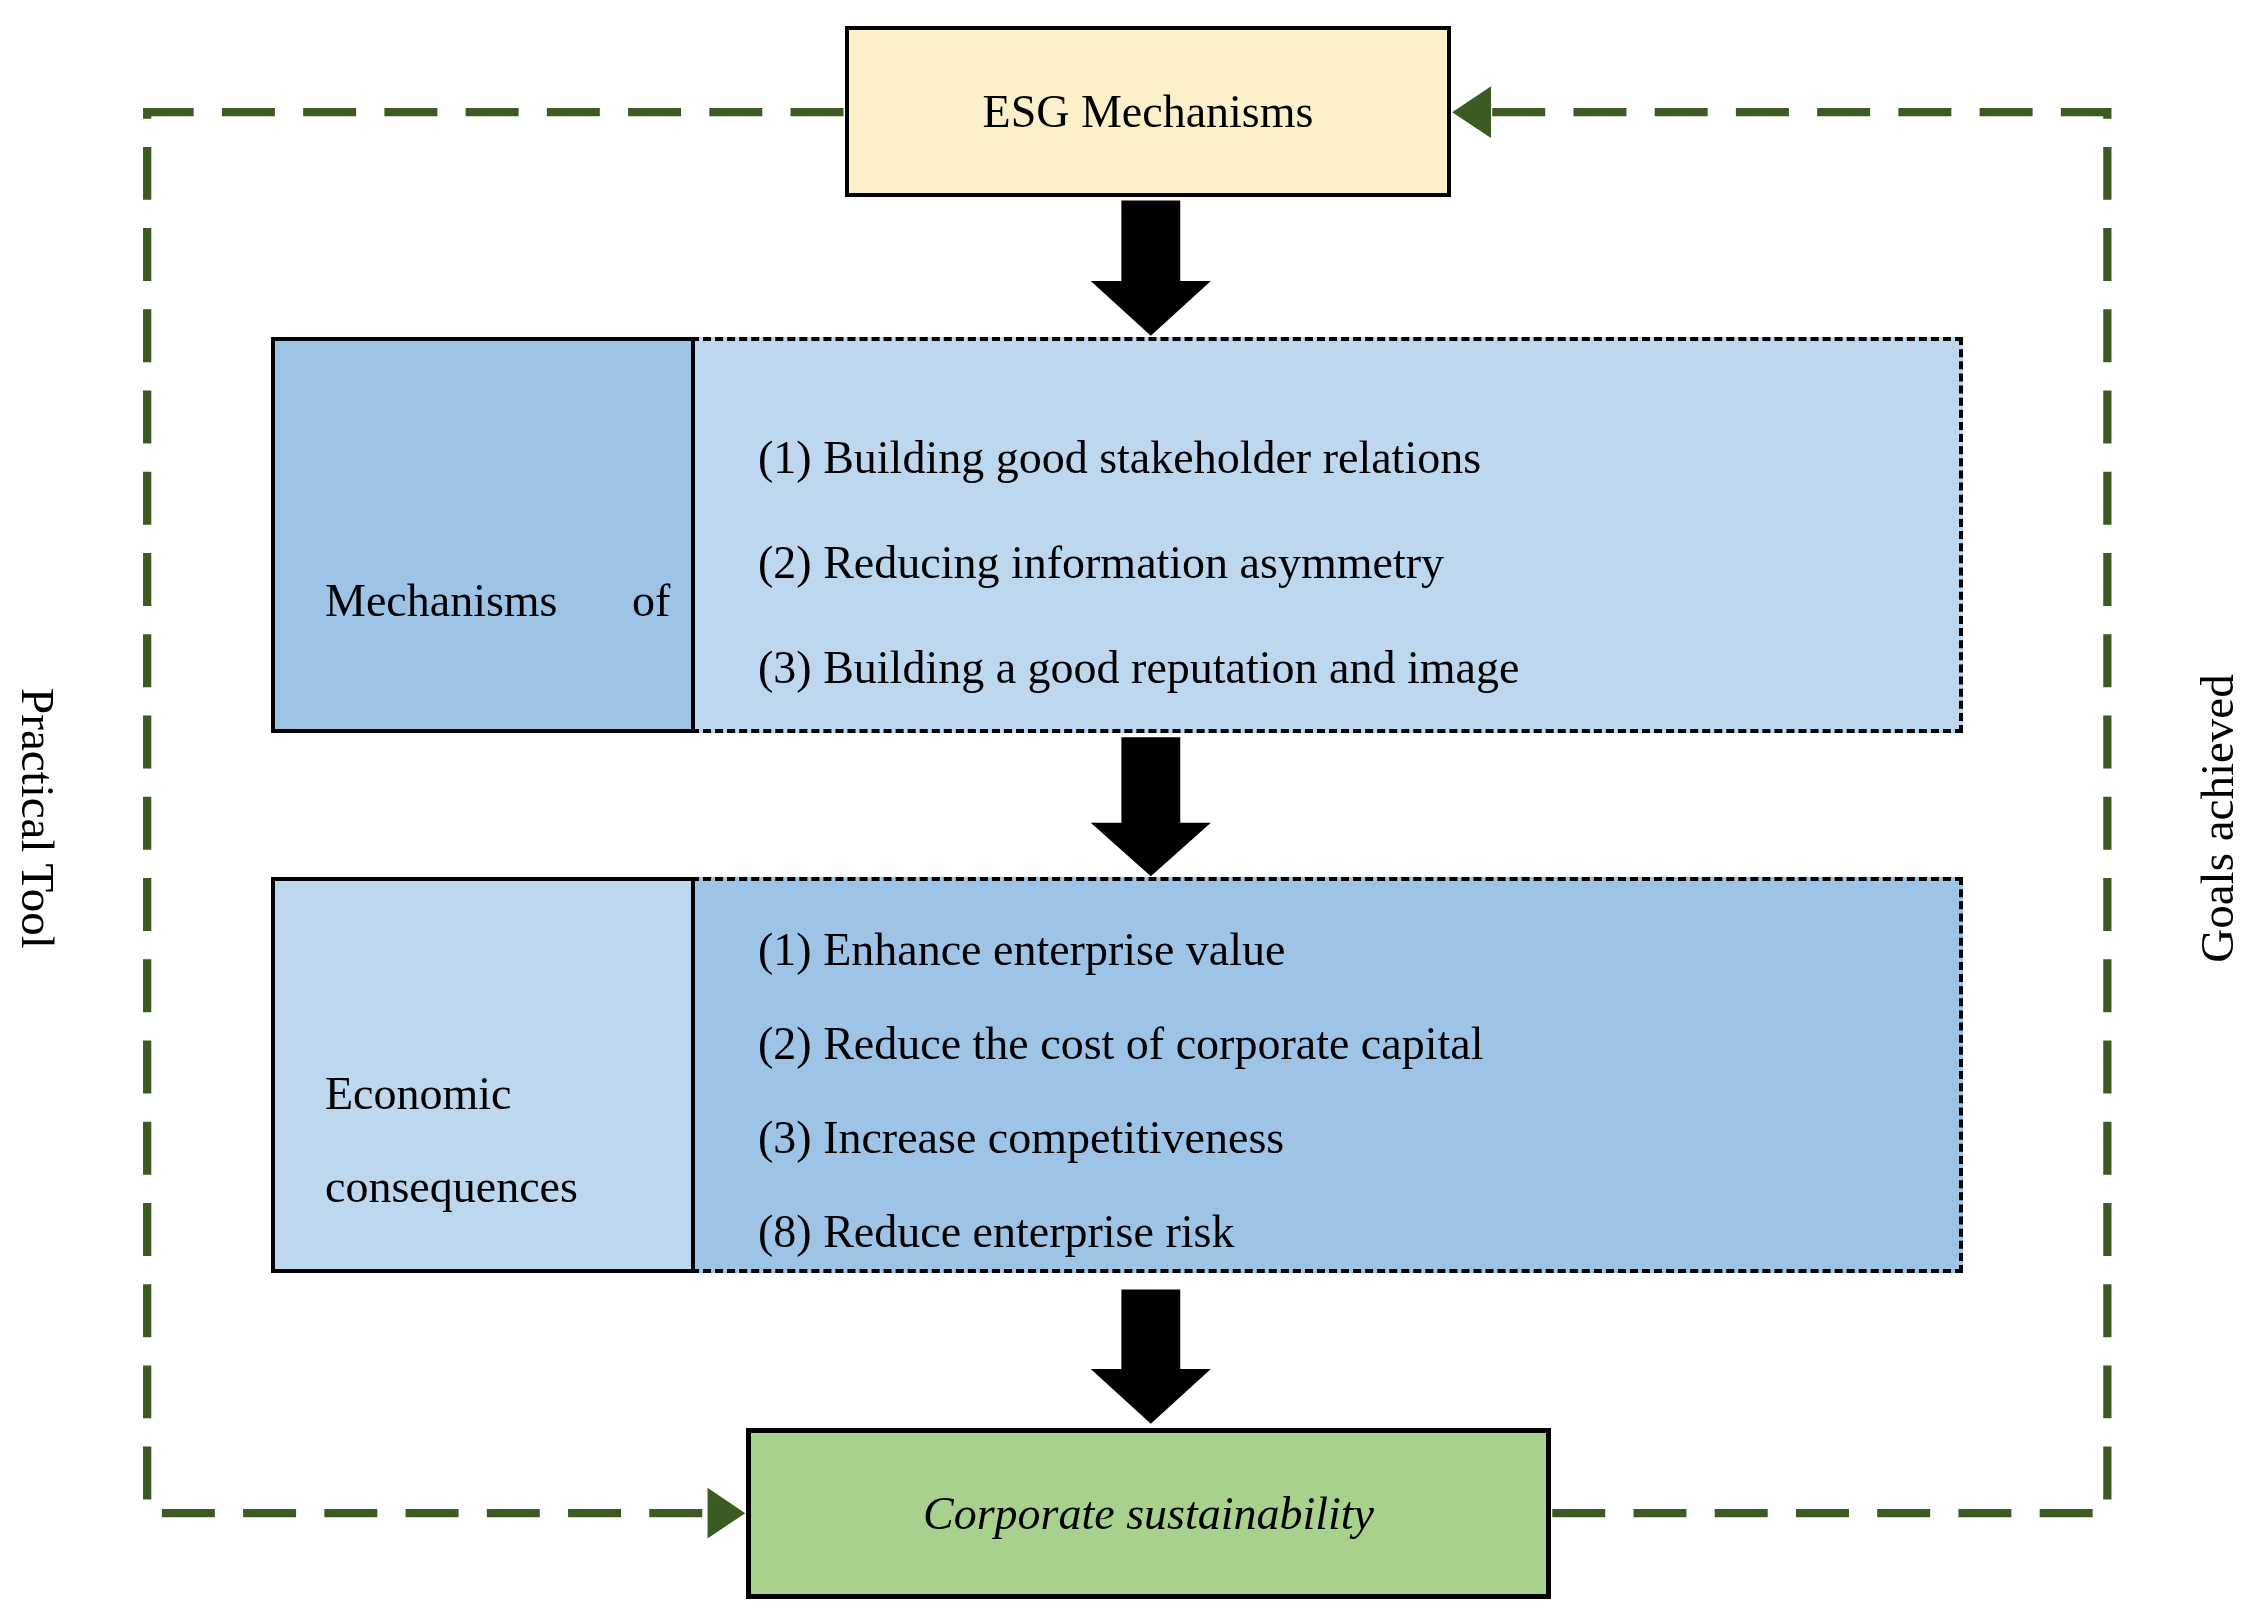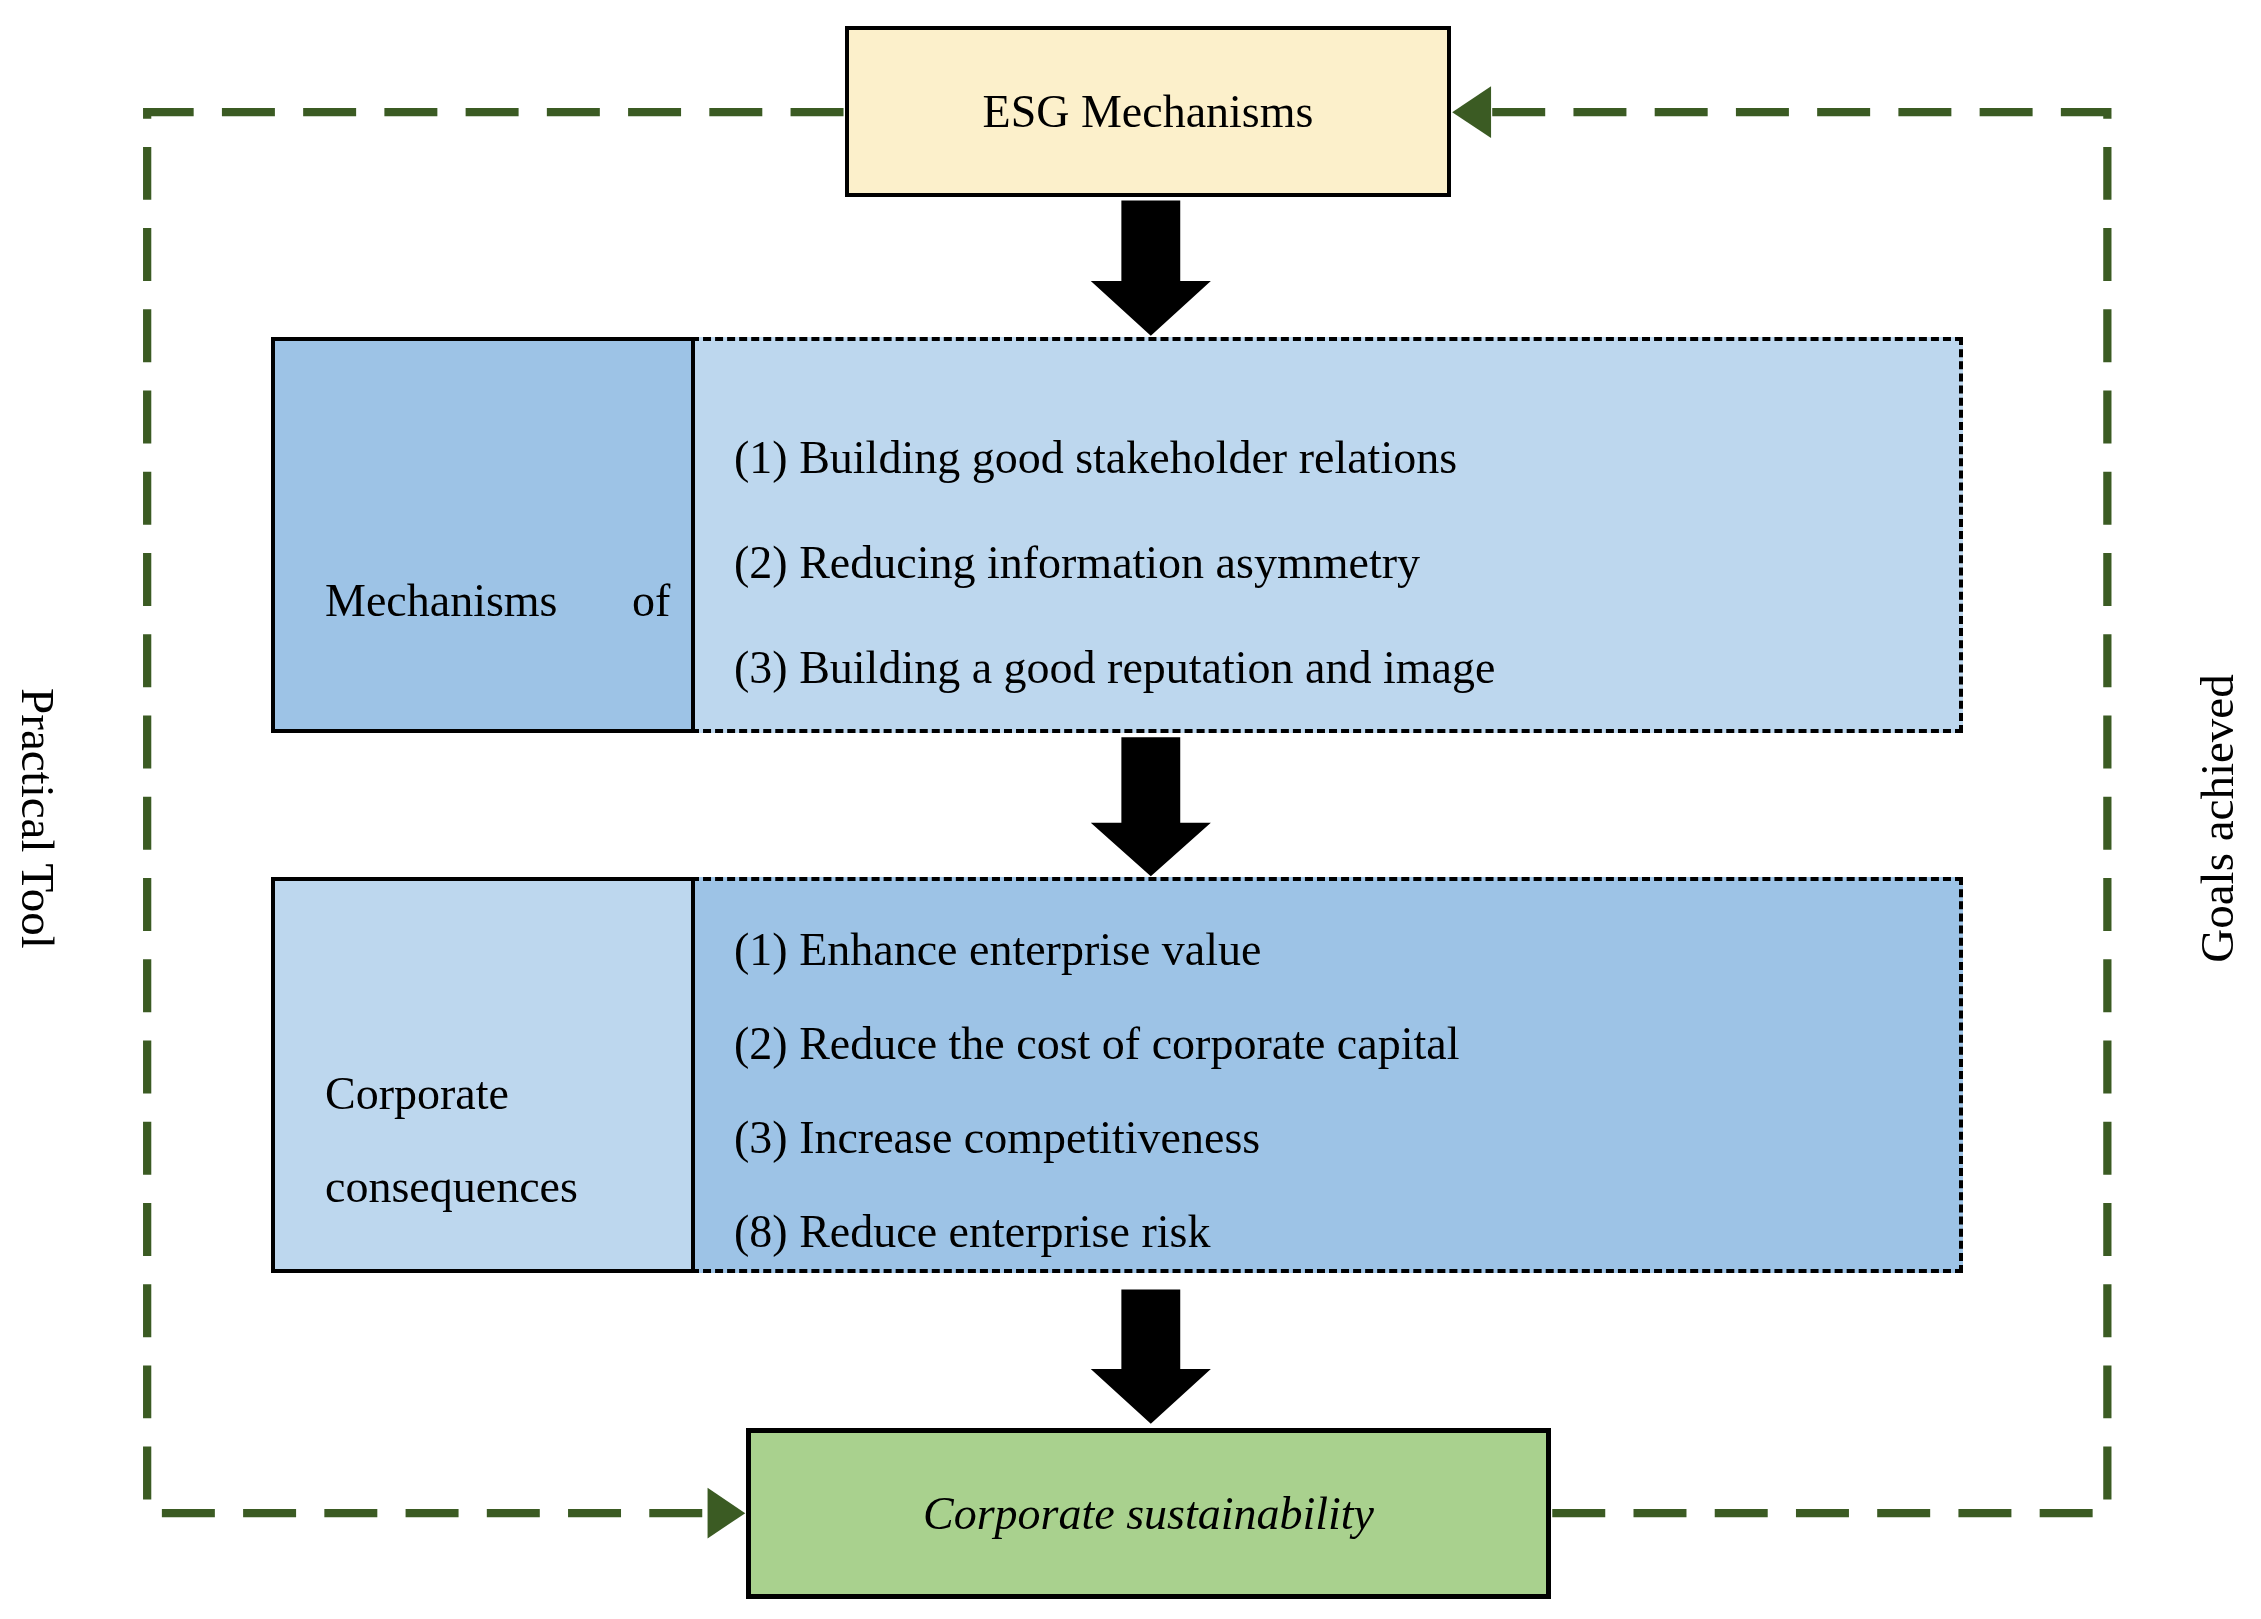--- a/index.html
+++ b/index.html
@@ -30,21 +30,21 @@
     display:flex; flex-direction:column; justify-content:center;
     padding:0 20.6px 0 50px; font-size:46px;
   }
   .label-box .label-lines { transform:translateY(65px); }
   .label-line { display:flex; justify-content:space-between; line-height:93px;gap:12px; }
 
   .list-box {
     position:absolute; box-sizing:border-box; border:4.1px dashed #000; z-index:1;
     left:691px; width:1272px;
     display:flex; flex-direction:column; justify-content:center;
-    padding-left:39px; font-size:46px;
+    padding-left:63px; font-size:46px;
   }
   .sec1 .label-box { top:337px; height:396px; background:var(--blue_dark); }
   .sec1 .list-box  { top:337px; height:396px; background:var(--blue_light); }
   .sec1 .list-lines { display:flex; flex-direction:column; gap:52px; transform:translateY(26.5px); }
   .sec2 .label-box { top:877px; height:396px; background:var(--blue_light); }
   .sec2 .list-box  { top:877px; height:396px; background:var(--blue_dark); }
   .sec2 .list-lines { display:flex; flex-direction:column; gap:41px; transform:translateY(14.7px); }
   .list-item { line-height:53px; white-space:nowrap; }
 
   .side-label {
@@ -100,21 +100,21 @@
       <div class="list-lines">
         <div class="list-item">(1) Enhance enterprise value</div>
         <div class="list-item">(2) Reduce the cost of corporate capital</div>
         <div class="list-item">(3) Increase competitiveness</div>
         <div class="list-item">(8) Reduce enterprise risk</div>
       </div>
     </div>
     <div class="label-box">
       <div class="label-lines">
         <div class="label-line">
-          <span>Corporate</span>
+          <span>Economic</span>
           <span></span>
         </div>
         <div class="label-line">
           <span>consequences</span>
         </div>
       </div>
     </div>
   </div>
 
   <div class="box green-box">

